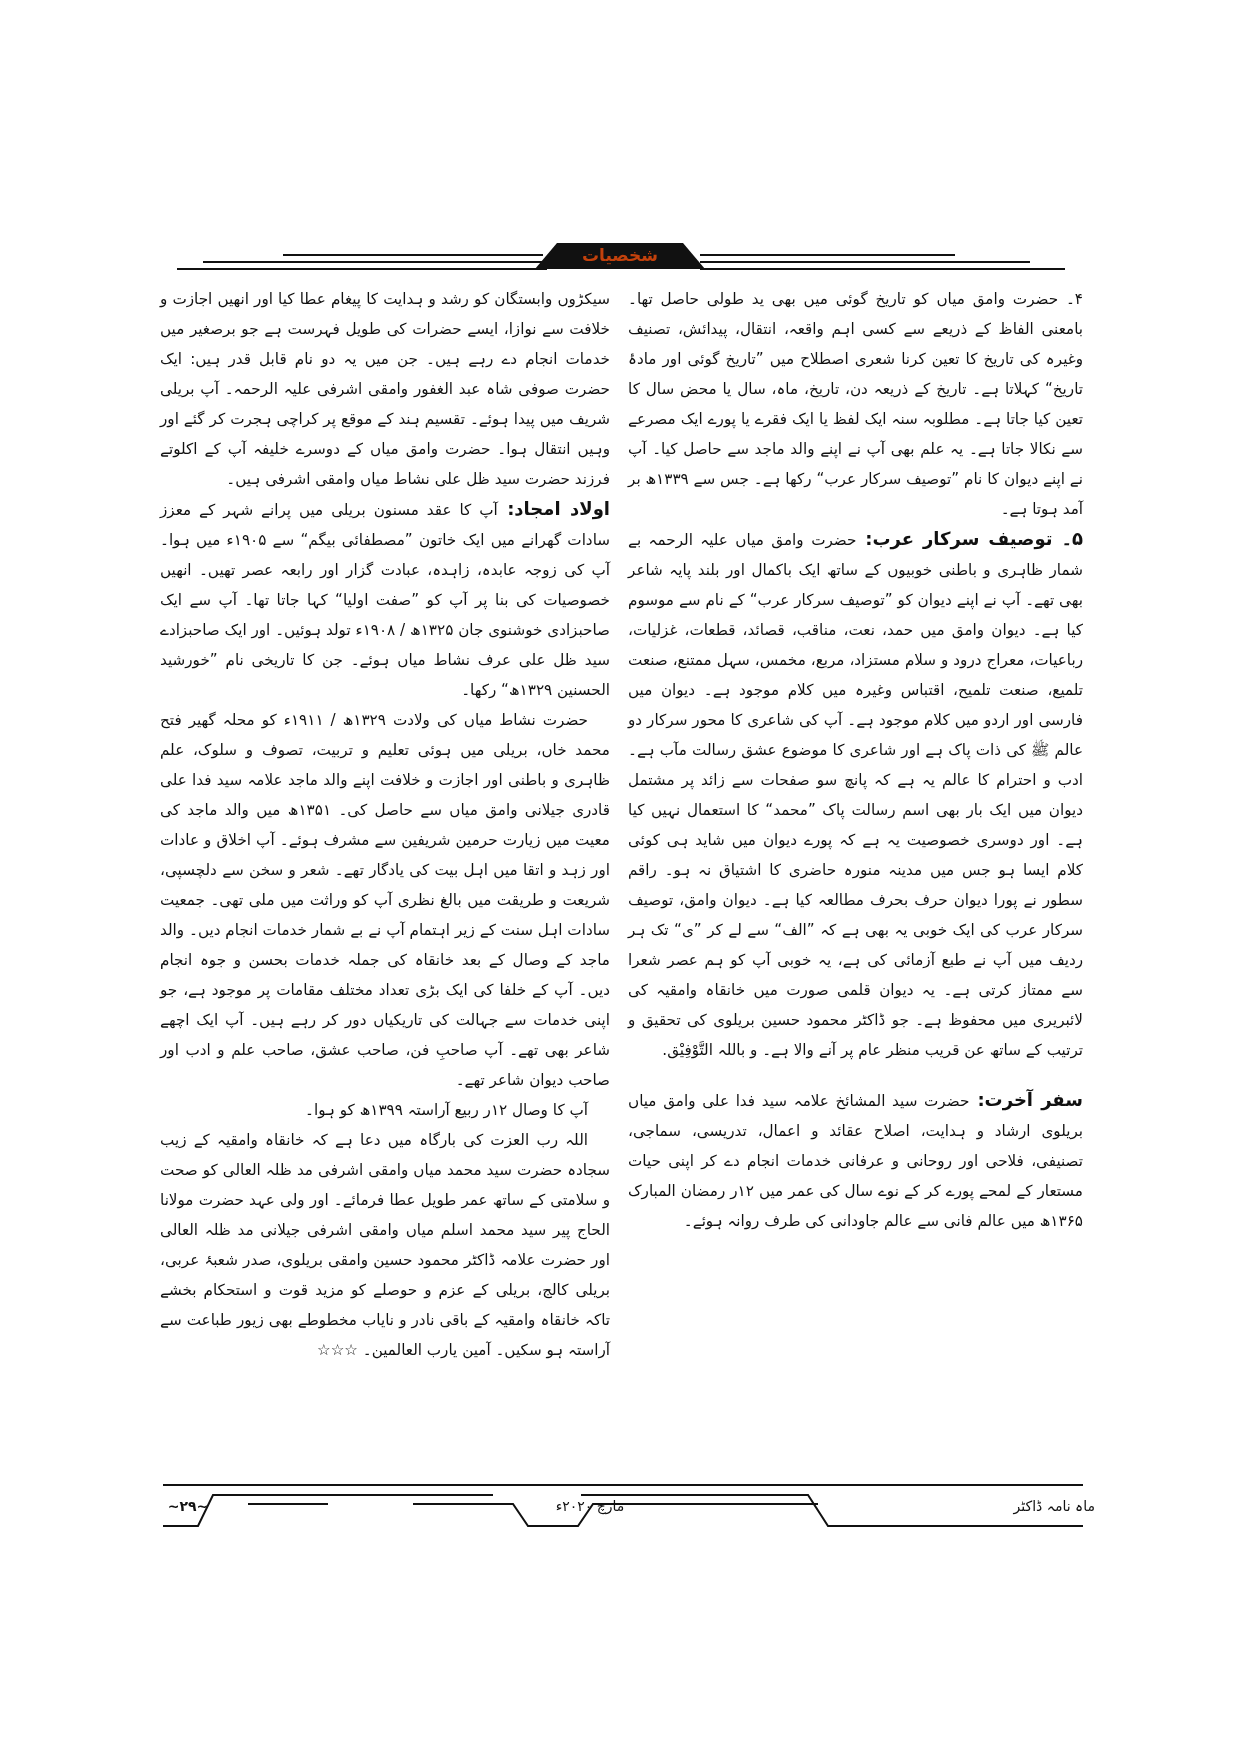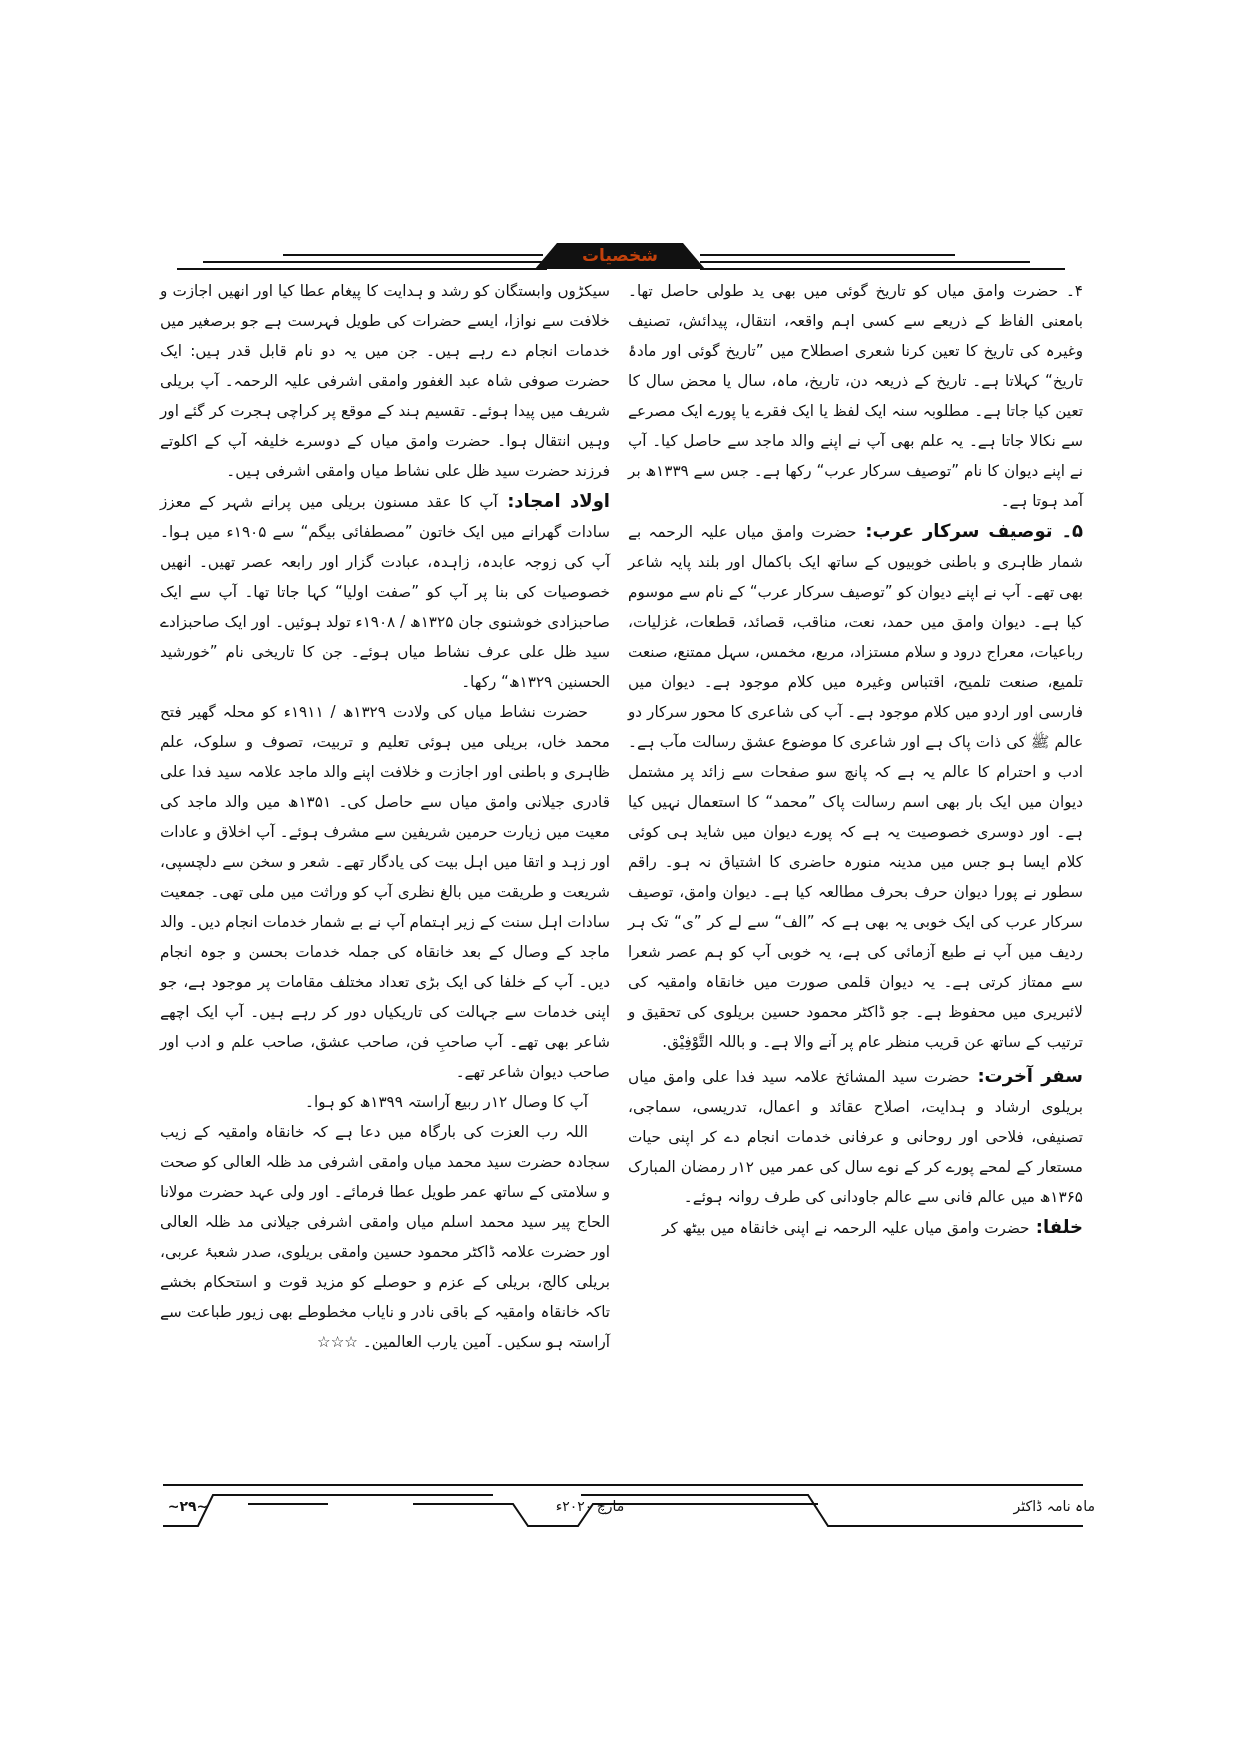--- a/index.html
+++ b/index.html
@@ -18,21 +18,21 @@
   .hdr-badge svg { position: absolute; left: 0; top: 0; }
   .hdr-title {
     position: absolute; left: 0; top: 0; width: 170px; height: 24px;
     color: #c2410c; font-weight: bold; font-size: 17px; line-height: 24px;
     text-align: center; direction: rtl;
     font-family: "DejaVu Sans", sans-serif;
   }
 
   
   .col {
-    position: absolute; top: 276px; direction: rtl; text-align: justify;
+    position: absolute; top: 284px; direction: rtl; text-align: justify;
     font-family: "DejaVu Sans", sans-serif; font-size: 15.2px; line-height: 30px;
   }
   .col-right { left: 628px; width: 455px; }
   .col-left  { left: 160px; width: 450px; }
   .col p { margin: 0; }
   .col p.indent { text-indent: 22px; }
   .head {
     font-weight: bold; font-size: 18px;
     font-family: "DejaVu Sans", sans-serif;
   }
@@ -61,22 +61,21 @@
       <svg width="170" height="26" viewBox="0 0 170 26">
         <polygon points="22,0 148,0 170,26 0,26" fill="#111"></polygon>
       </svg>
       <div class="hdr-title">شخصیات</div>
     </div>
   </div>
 
   <div class="col col-right">
     <p><span>۴۔ حضرت وامق میاں کو تاریخ گوئی میں بھی ید طولی حاصل تھا۔ بامعنی الفاظ کے ذریعے سے کسی اہم واقعہ، انتقال، پیدائش، تصنیف وغیرہ کی تاریخ کا تعین کرنا شعری اصطلاح میں ”تاریخ گوئی اور مادۂ تاریخ“ کہلاتا ہے۔ تاریخ کے ذریعہ دن، تاریخ، ماہ، سال یا محض سال کا تعین کیا جاتا ہے۔ مطلوبہ سنہ ایک لفظ یا ایک فقرے یا پورے ایک مصرعے سے نکالا جاتا ہے۔ یہ علم بھی آپ نے اپنے والد ماجد سے حاصل کیا۔ آپ نے اپنے دیوان کا نام ”توصیف سرکار عرب“ رکھا ہے۔ جس سے ۱۳۳۹ھ بر آمد ہوتا ہے۔</span></p>
     <p><span class="head">۵۔ توصیف سرکار عرب: </span><span>حضرت وامق میاں علیہ الرحمہ بے شمار ظاہری و باطنی خوبیوں کے ساتھ ایک باکمال اور بلند پایہ شاعر بھی تھے۔ آپ نے اپنے دیوان کو ”توصیف سرکار عرب“ کے نام سے موسوم کیا ہے۔ دیوان وامق میں حمد، نعت، مناقب، قصائد، قطعات، غزلیات، رباعیات، معراج درود و سلام مستزاد، مربع، مخمس، سہل ممتنع، صنعت تلمیع، صنعت تلمیح، اقتباس وغیرہ میں کلام موجود ہے۔ دیوان میں فارسی اور اردو میں کلام موجود ہے۔ آپ کی شاعری کا محور سرکار دو عالم ﷺ کی ذات پاک ہے اور شاعری کا موضوع عشق رسالت مآب ہے۔ ادب و احترام کا عالم یہ ہے کہ پانچ سو صفحات سے زائد پر مشتمل دیوان میں ایک بار بھی اسم رسالت پاک ”محمد“ کا استعمال نہیں کیا ہے۔ اور دوسری خصوصیت یہ ہے کہ پورے دیوان میں شاید ہی کوئی کلام ایسا ہو جس میں مدینہ منورہ حاضری کا اشتیاق نہ ہو۔ راقم سطور نے پورا دیوان حرف بحرف مطالعہ کیا ہے۔ دیوان وامق، توصیف سرکار عرب کی ایک خوبی یہ بھی ہے کہ ”الف“ سے لے کر ”ی“ تک ہر ردیف میں آپ نے طبع آزمائی کی ہے، یہ خوبی آپ کو ہم عصر شعرا سے ممتاز کرتی ہے۔ یہ دیوان قلمی صورت میں خانقاہ وامقیہ کی لائبریری میں محفوظ ہے۔ جو ڈاکٹر محمود حسین بریلوی کی تحقیق و ترتیب کے ساتھ عن قریب منظر عام پر آنے والا ہے۔ و باللہ التَّوْفِیْق.</span></p>
-    <p style="margin-top:4px;"><span class="head">سفر آخرت: </span><span>حضرت سید المشائخ علامہ سید فدا علی وامق میاں بریلوی ارشاد و ہدایت، اصلاح عقائد و اعمال، تدریسی، سماجی، تصنیفی، فلاحی اور روحانی و عرفانی خدمات انجام دے کر اپنی حیات مستعار کے لمحے پورے کر کے نوے سال کی عمر میں ۱۲ر رمضان المبارک ۱۳۶۵ھ میں عالم فانی سے عالم جاودانی کی طرف روانہ ہوئے۔</span></p>
-    <p><span class="head">خلفا: </span><span>حضرت وامق میاں علیہ الرحمہ نے اپنی خانقاہ میں بیٹھ کر</span></p>
+    <p style="margin-top:20px;"><span class="head">سفر آخرت: </span><span>حضرت سید المشائخ علامہ سید فدا علی وامق میاں بریلوی ارشاد و ہدایت، اصلاح عقائد و اعمال، تدریسی، سماجی، تصنیفی، فلاحی اور روحانی و عرفانی خدمات انجام دے کر اپنی حیات مستعار کے لمحے پورے کر کے نوے سال کی عمر میں ۱۲ر رمضان المبارک ۱۳۶۵ھ میں عالم فانی سے عالم جاودانی کی طرف روانہ ہوئے۔</span></p>
   </div>
 
   <div class="col col-left">
     <p><span>سیکڑوں وابستگان کو رشد و ہدایت کا پیغام عطا کیا اور انھیں اجازت و خلافت سے نوازا، ایسے حضرات کی طویل فہرست ہے جو برصغیر میں خدمات انجام دے رہے ہیں۔ جن میں یہ دو نام قابل قدر ہیں: ایک حضرت صوفی شاہ عبد الغفور وامقی اشرفی علیہ الرحمہ۔ آپ بریلی شریف میں پیدا ہوئے۔ تقسیم ہند کے موقع پر کراچی ہجرت کر گئے اور وہیں انتقال ہوا۔ حضرت وامق میاں کے دوسرے خلیفہ آپ کے اکلوتے فرزند حضرت سید ظل علی نشاط میاں وامقی اشرفی ہیں۔</span></p>
     <p><span class="head">اولاد امجاد: </span><span>آپ کا عقد مسنون بریلی میں پرانے شہر کے معزز سادات گھرانے میں ایک خاتون ”مصطفائی بیگم“ سے ۱۹۰۵ء میں ہوا۔ آپ کی زوجہ عابدہ، زاہدہ، عبادت گزار اور رابعہ عصر تھیں۔ انھیں خصوصیات کی بنا پر آپ کو ”صفت اولیا“ کہا جاتا تھا۔ آپ سے ایک صاحبزادی خوشنوی جان ۱۳۲۵ھ / ۱۹۰۸ء تولد ہوئیں۔ اور ایک صاحبزادے سید ظل علی عرف نشاط میاں ہوئے۔ جن کا تاریخی نام ”خورشید الحسنین ۱۳۲۹ھ“ رکھا۔</span></p>
     <p class="indent"><span>حضرت نشاط میاں کی ولادت ۱۳۲۹ھ / ۱۹۱۱ء کو محلہ گھیر فتح محمد خاں، بریلی میں ہوئی تعلیم و تربیت، تصوف و سلوک، علم ظاہری و باطنی اور اجازت و خلافت اپنے والد ماجد علامہ سید فدا علی قادری جیلانی وامق میاں سے حاصل کی۔ ۱۳۵۱ھ میں والد ماجد کی معیت میں زیارت حرمین شریفین سے مشرف ہوئے۔ آپ اخلاق و عادات اور زہد و اتقا میں اہل بیت کی یادگار تھے۔ شعر و سخن سے دلچسپی، شریعت و طریقت میں بالغ نظری آپ کو وراثت میں ملی تھی۔ جمعیت سادات اہل سنت کے زیر اہتمام آپ نے بے شمار خدمات انجام دیں۔ والد ماجد کے وصال کے بعد خانقاہ کی جملہ خدمات بحسن و جوہ انجام دیں۔ آپ کے خلفا کی ایک بڑی تعداد مختلف مقامات پر موجود ہے، جو اپنی خدمات سے جہالت کی تاریکیاں دور کر رہے ہیں۔ آپ ایک اچھے شاعر بھی تھے۔ آپ صاحبِ فن، صاحب عشق، صاحب علم و ادب اور صاحب دیوان شاعر تھے۔</span></p>
     <p class="indent"><span>آپ کا وصال ۱۲ر ربیع آراستہ ۱۳۹۹ھ کو ہوا۔</span></p>
     <p class="indent"><span>اللہ رب العزت کی بارگاہ میں دعا ہے کہ خانقاہ وامقیہ کے زیب سجادہ حضرت سید محمد میاں وامقی اشرفی مد ظلہ العالی کو صحت و سلامتی کے ساتھ عمر طویل عطا فرمائے۔ اور ولی عہد حضرت مولانا الحاج پیر سید محمد اسلم میاں وامقی اشرفی جیلانی مد ظلہ العالی اور حضرت علامہ ڈاکٹر محمود حسین وامقی بریلوی، صدر شعبۂ عربی، بریلی کالج، بریلی کے عزم و حوصلے کو مزید قوت و استحکام بخشے تاکہ خانقاہ وامقیہ کے باقی نادر و نایاب مخطوطے بھی زیور طباعت سے آراستہ ہو سکیں۔ آمین یارب العالمین۔</span> <span class="stars">☆☆☆</span></p>
   </div>
 

